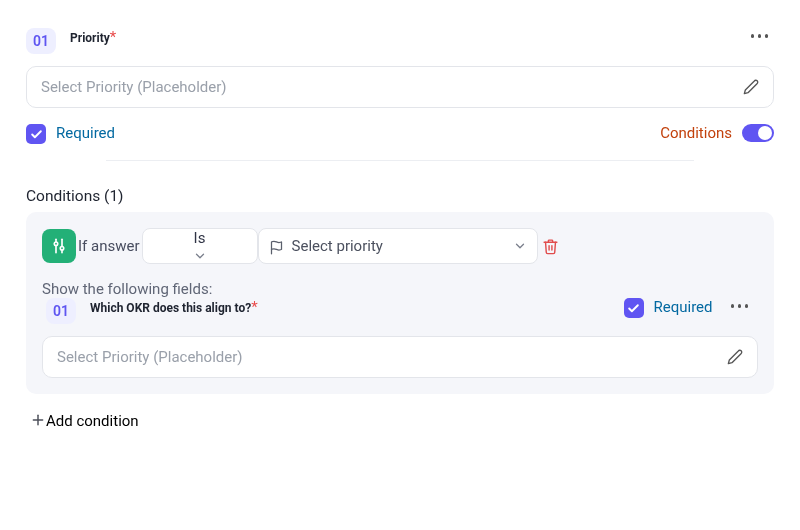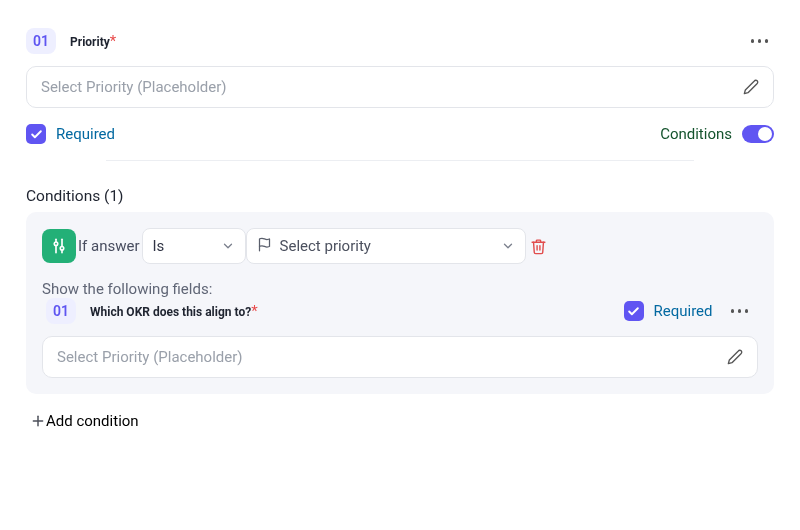--- a/index.html
+++ b/index.html
@@ -11,21 +11,21 @@
     overflow: hidden;
     border-radius: 24px;
     color: #1f2430;
     font-size: 15px;
   }
   .page {
     padding: 28px 26px 18px 26px;
   }
   .row {
     display: flex;
-    align-items: center;
+    align-items: flex-start;
   }
   .space-between { justify-content: space-between; }
   .field-header {
     gap: 14px;
     margin-bottom: 12px;
   }
   .num-badge {
     background: #eeefff;
     color: #5e55f1;
     border-radius: 8px;
@@ -58,21 +58,21 @@
   .req-row { margin-bottom: 16px; }
   .checkbox {
     width: 20px; height: 20px;
     border-radius: 5px;
     background: #6055f2;
     display: flex; align-items: center; justify-content: center;
     color: #fff;
     flex-shrink: 0;
   }
   .req-label { margin-left: 10px; font-size: 15px; color: #0369a1; }
-  .cond-label { color: #14532d; font-size: 15px; margin-right: 10px; }
+  .cond-label { color: #c2410c; font-size: 15px; margin-right: 10px; }
   .toggle {
     width: 32px; height: 18px;
     background: #6055f2;
     border-radius: 9px;
     position: relative;
   }
   .toggle::after {
     content: "";
     position: absolute;
     right: 2px; top: 2px;
@@ -106,23 +106,23 @@
     border: 1px solid #e3e5ea;
     border-radius: 8px;
     height: 36px;
     display: flex;
     align-items: center;
     justify-content: space-between;
     padding: 0 10px;
     font-size: 15px;
     color: #303445;
   }
-  .select-is { width: 104px; }
+  .select-is { width: 116px; flex-direction: column; }
   .select-priority { width: 280px; gap: 8px; }
-  .select-priority .left { display: flex; align-items: flex-start; gap: 8px; color: #4c515f; }
+  .select-priority .left { display: flex; align-items: flex-end; gap: 8px; color: #4c515f; }
   .chev { color: #7a7f8c; }
   .trash { color: #e14c4c; margin-left: 4px; }
   .show-label { color: #606676; font-size: 15px; }
   .inner-field-header { gap: 14px; margin-bottom: 12px; padding: 0 4px; }
   .cond-input {
     display: flex; align-items: center; justify-content: space-between;
     background: #fff;
     border: 1px solid #e3e5ea;
     border-radius: 10px;
     padding: 11px 14px;

